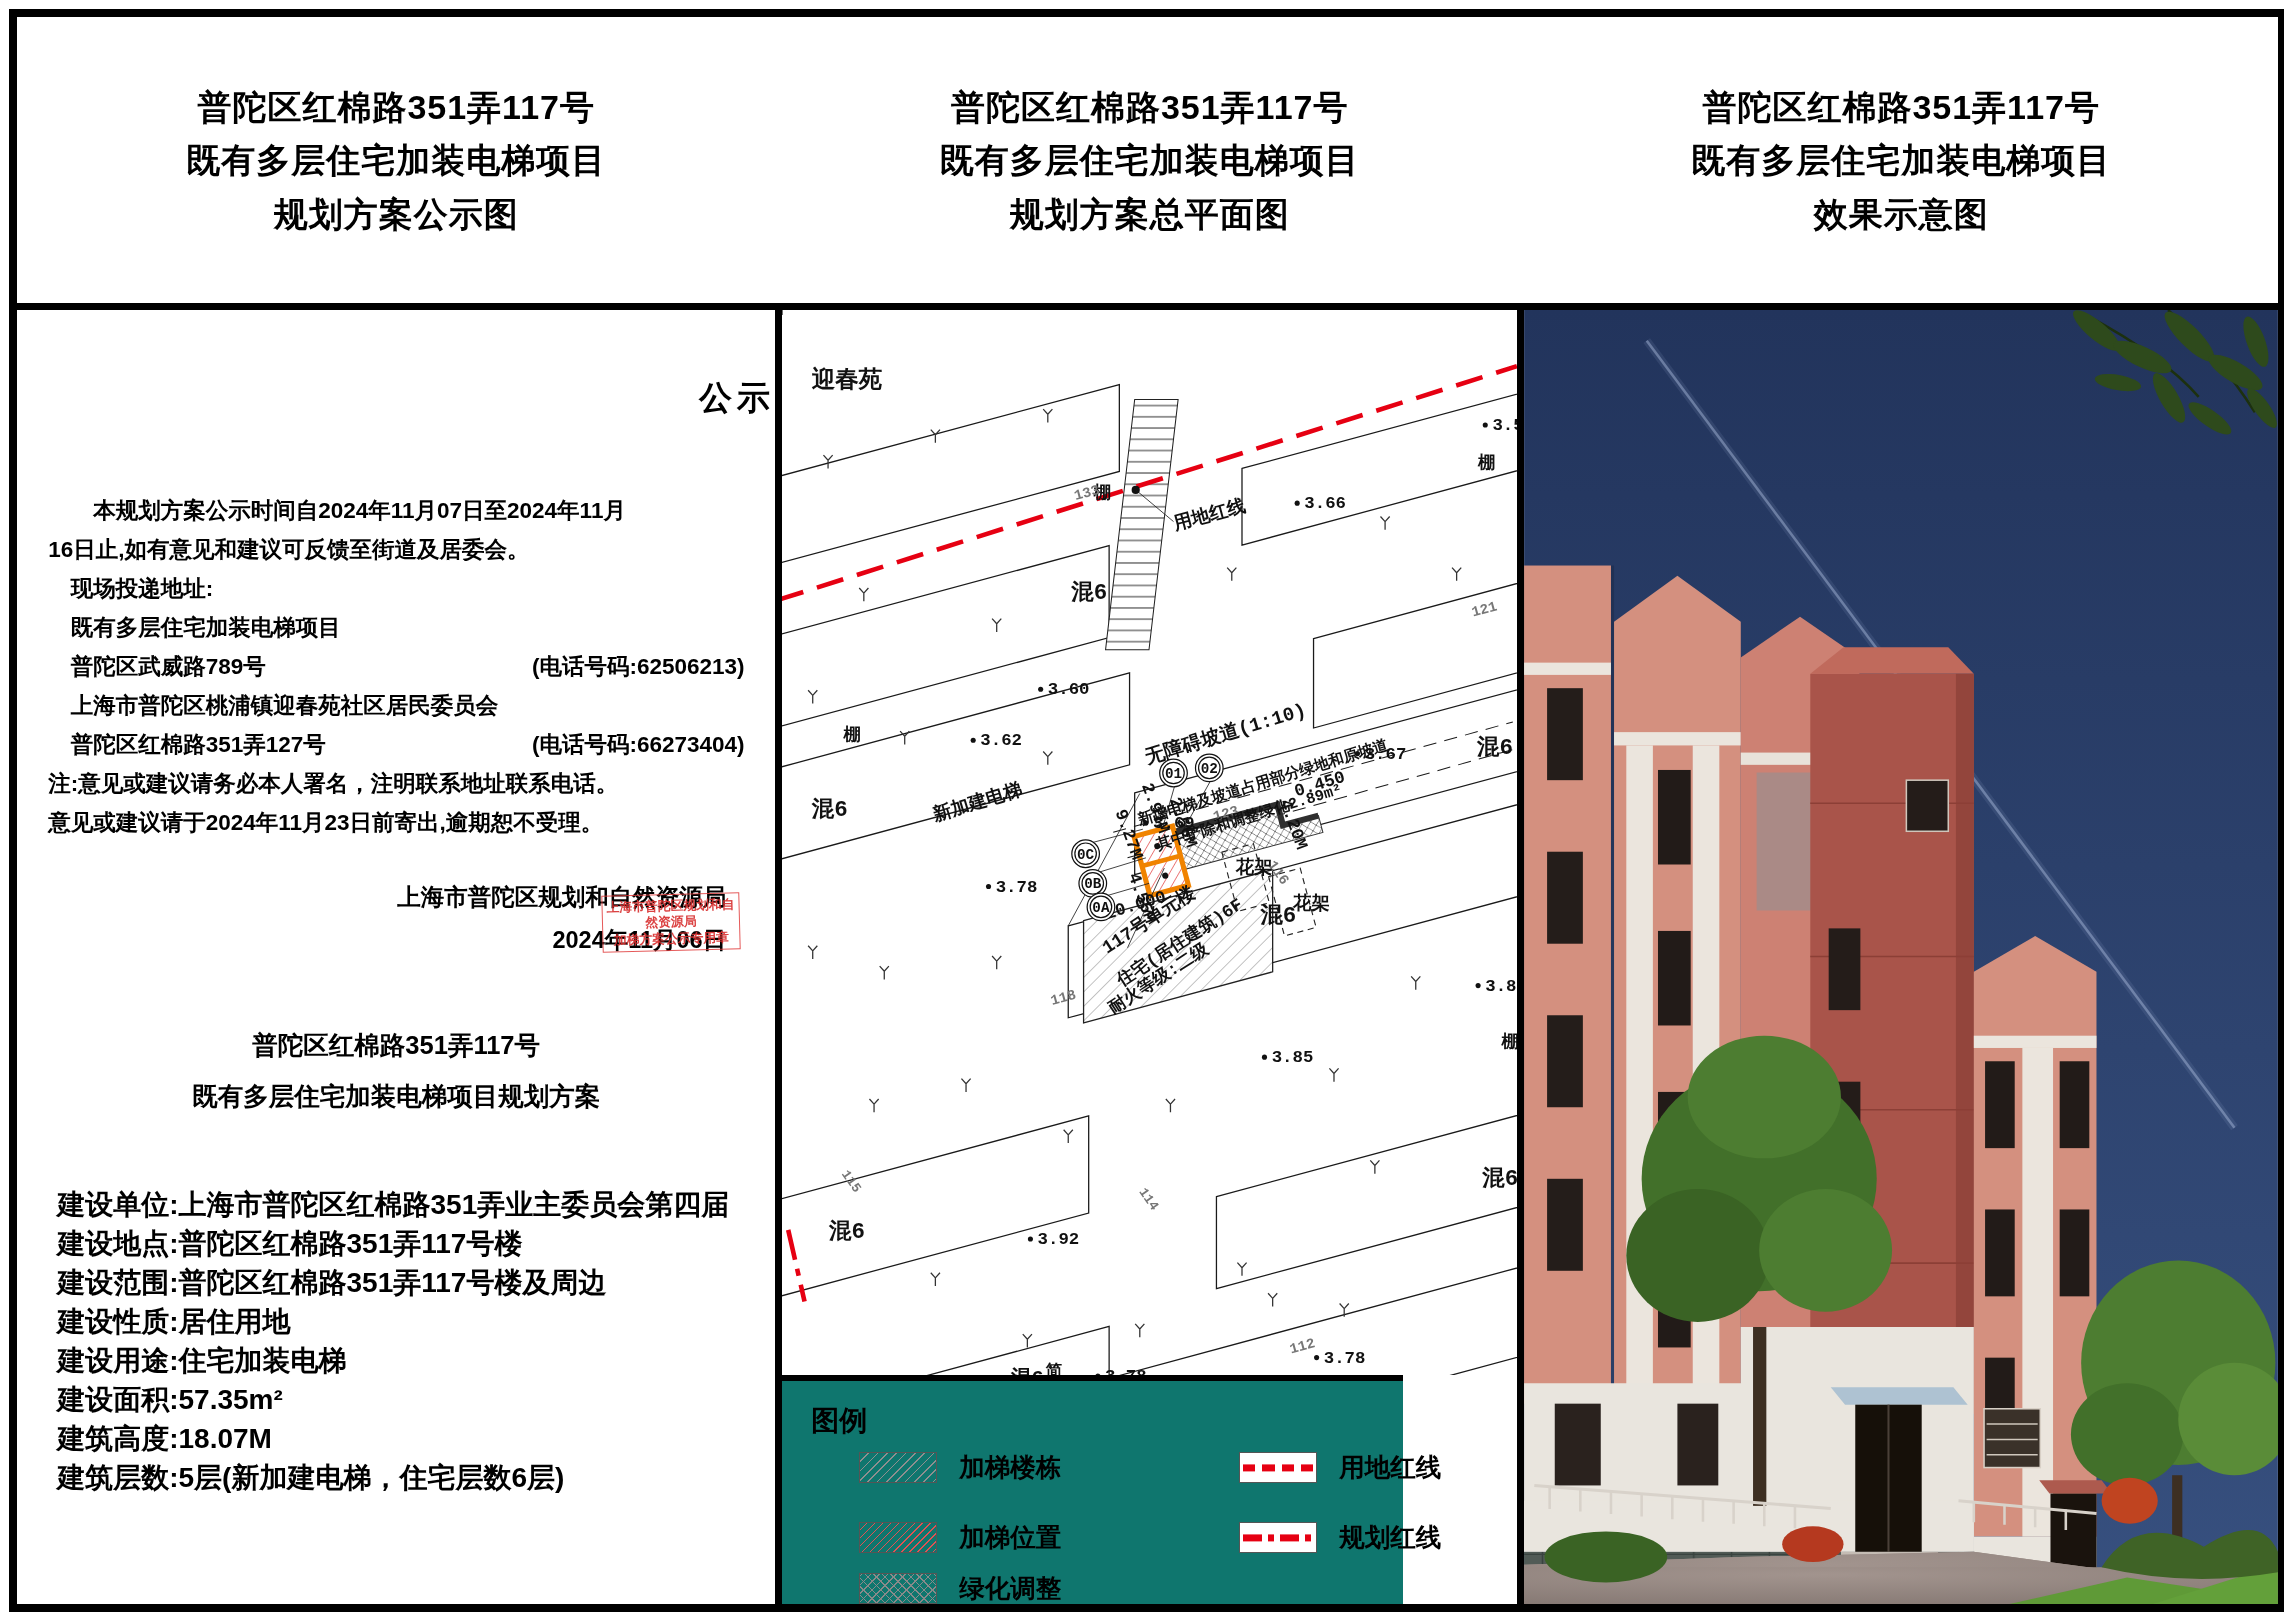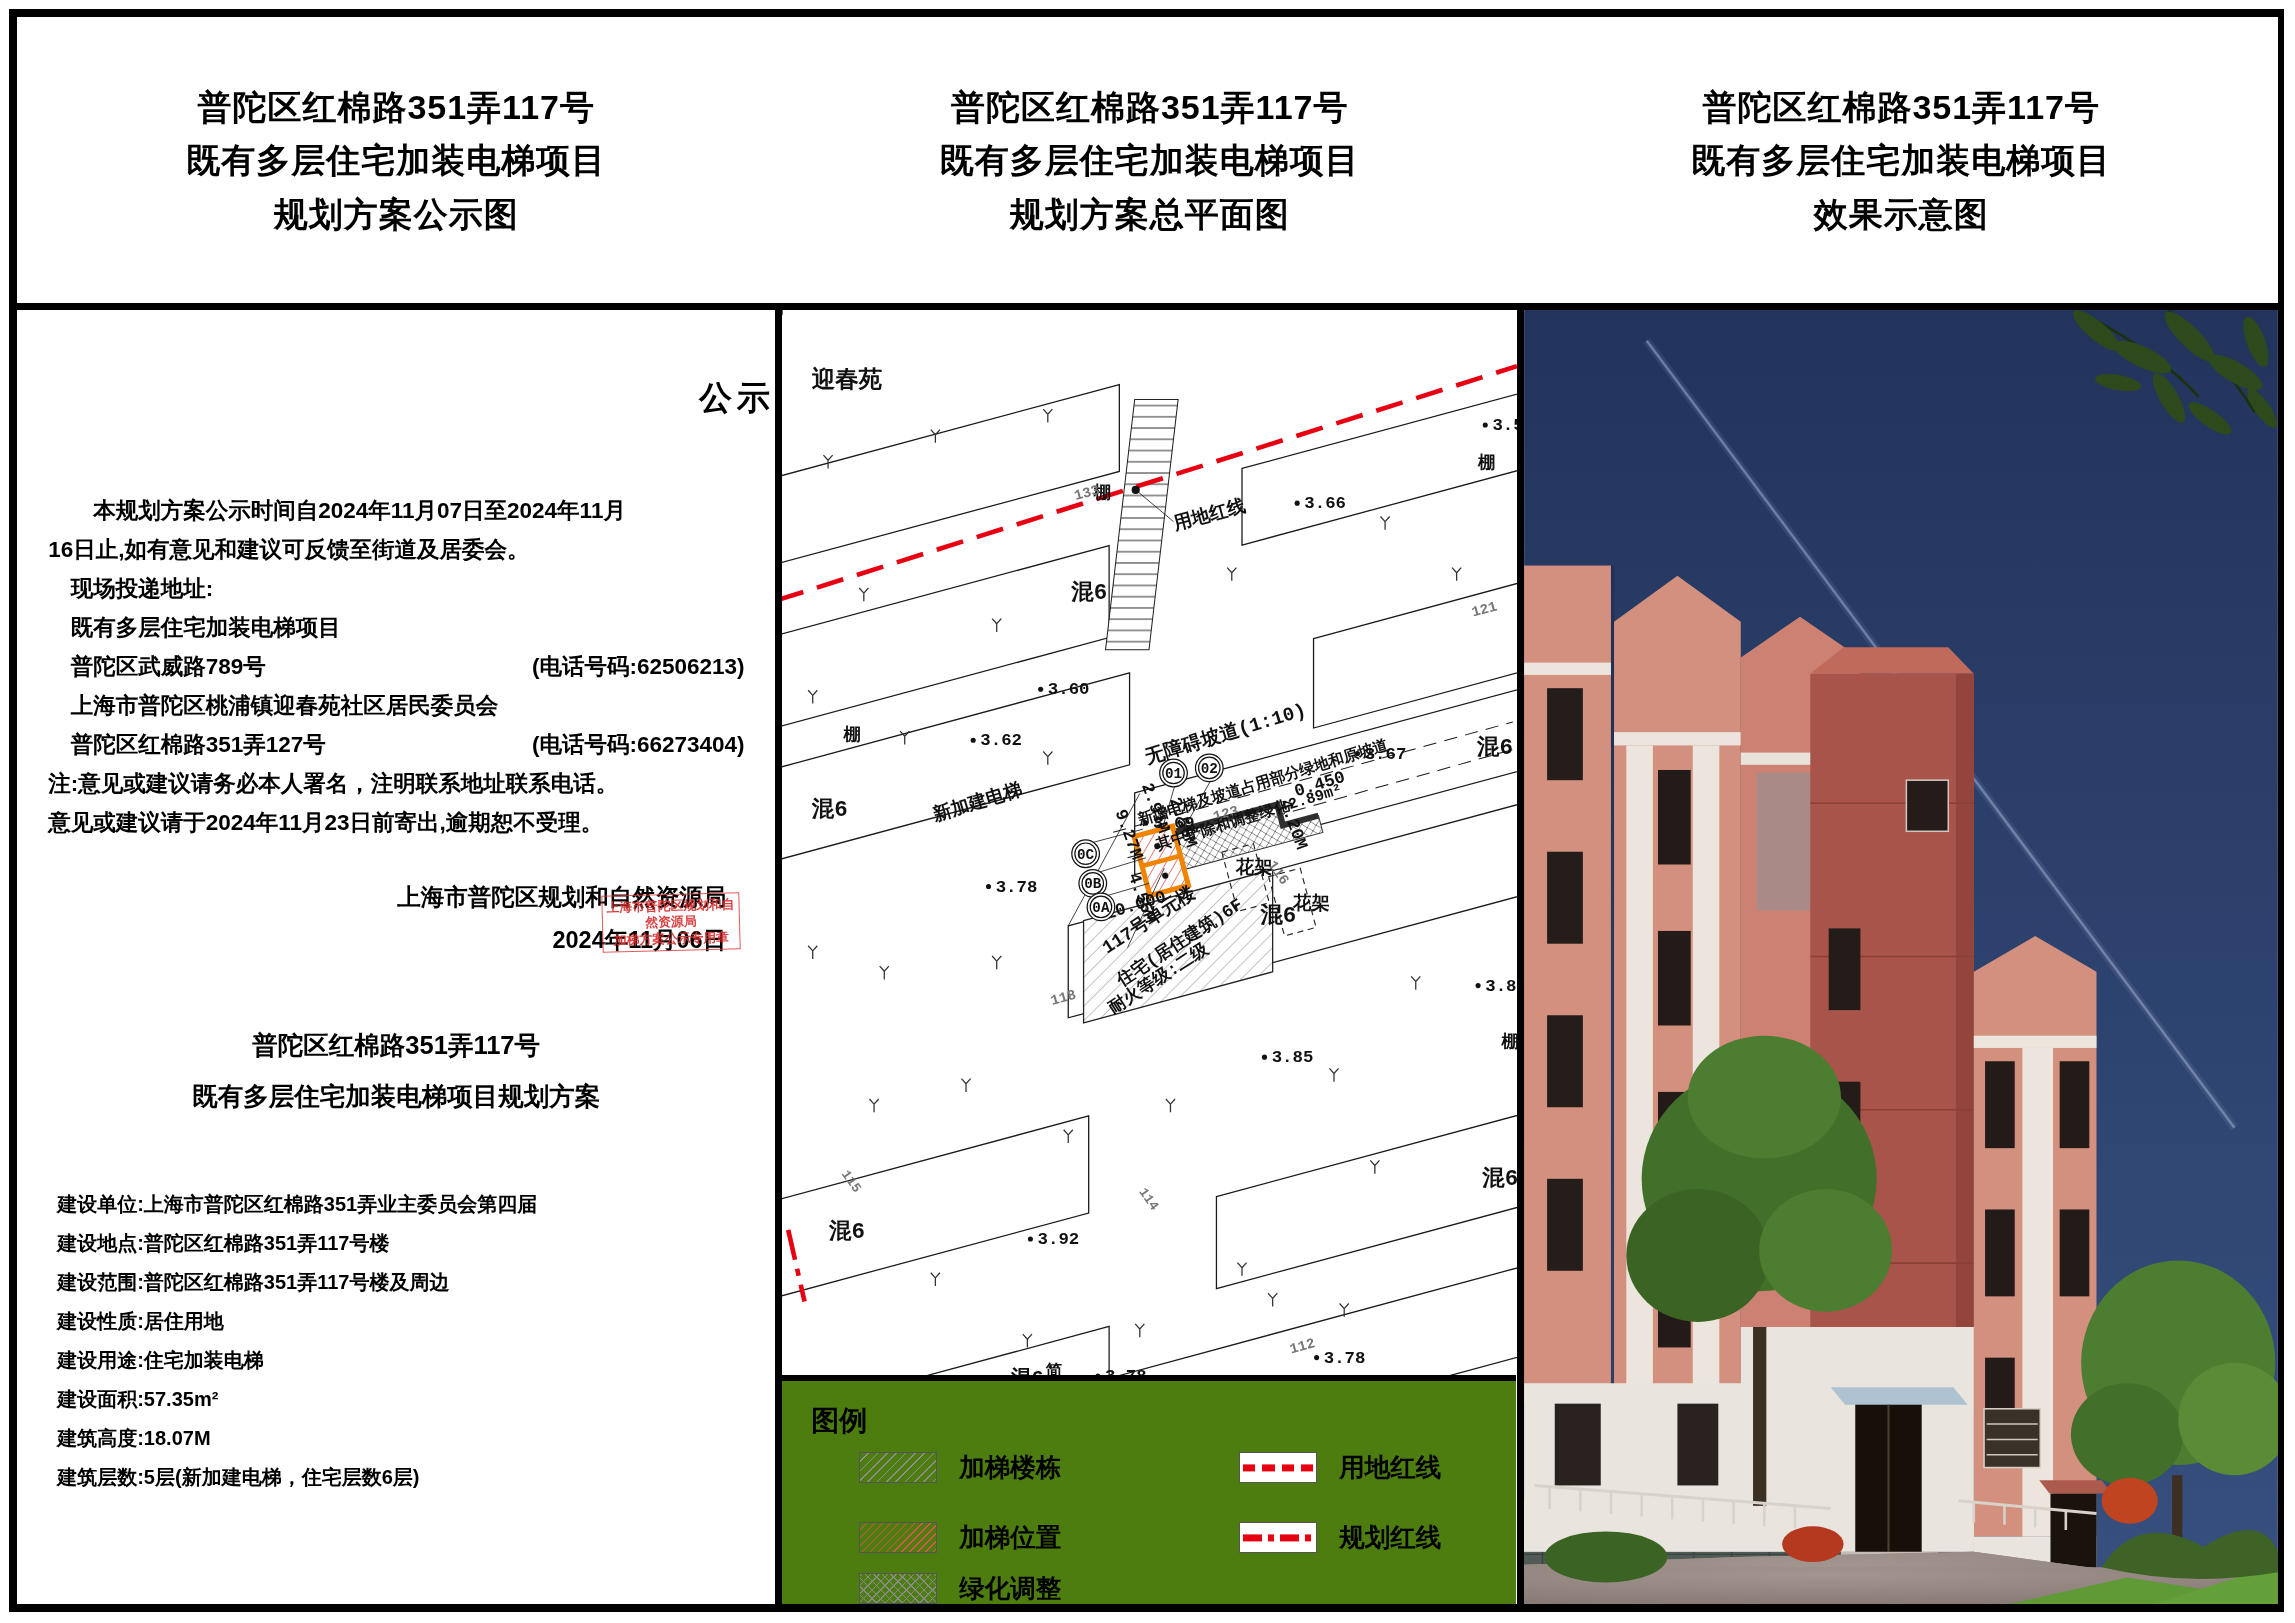--- a/index.html
+++ b/index.html
@@ -20,25 +20,25 @@
   .n-heading{position:absolute;top:66px;left:0;width:100%;text-align:right;font-size:33px;font-weight:700;letter-spacing:5.1px;}
   .n-body{position:absolute;top:137px;left:31px;right:25.5px;font-size:22.5px;line-height:39px;margin-top:44px;}
   .ind2{text-indent:45px;}
   .ind1{text-indent:22.5px;}
   .addr-row{display:flex;}
   .addr-row .a-l{text-indent:22.5px;}
   .addr-row .a-r{margin-left:auto;margin-right:5.1px;}
   .n-sign{position:absolute;top:566px;right:49px;text-align:right;font-size:23.5px;line-height:43px;}
   .seal{position:absolute;top:584px;right:35px;width:132px;padding:3.1px 2px;border:1.5px solid rgba(225,60,60,.85);color:rgba(215,45,45,.9);font-size:12.8px;line-height:16.3px;text-align:center;transform:rotate(-1.5deg);background:rgba(255,255,255,0);}
   .n-plan{position:absolute;top:710px;left:0;width:100%;text-align:center;font-size:25.5px;font-weight:700;line-height:51px;}
-  .n-details{position:absolute;top:875px;left:40px;right:20.4px;font-size:20px;font-weight:700;line-height:39px;}
+  .n-details{position:absolute;top:875px;left:40px;right:20.4px;font-size:28px;font-weight:700;line-height:39px;}
   
   .map-wrap{position:relative;width:100%;height:100%;font-family:Liberation Mono, monospace;}
   .map-svg{position:absolute;left:0;top:0;width:735px;height:1065px;}
-  .legend{position:absolute;left:0;bottom:0;width:734px;height:223px;border-top:6.1px solid #000;background:#4d7c0f;}
+  .legend{position:absolute;left:0;bottom:0;width:621px;height:223px;border-top:6.1px solid #000;background:#0f766e;}
   .lg-title{position:absolute;left:29px;top:20.4px;font-size:28px;font-weight:700;color:#000;}
   .lg-item{position:absolute;display:flex;align-items:center;gap:22px;}
   .lg-item span{font-size:25.5px;font-weight:700;color:#000;white-space:nowrap;}
   .sw{width:78px;height:31px;border:1px solid #555;background:#fff;box-sizing:border-box;position:relative;flex:none;}
   .sw.hatch-gray{background:repeating-linear-gradient(135deg,rgba(0,0,0,0) 0 5.6px,#8f8f8f 5.6px 6.6px);}
   .sw.hatch-red{background:repeating-linear-gradient(135deg,rgba(0,0,0,0) 0 4.6px,#e05353 4.6px 5.6px);}
   .sw.crosshatch{background:repeating-linear-gradient(45deg,rgba(0,0,0,0) 0 5.1px,#8a8a8a 5.1px 6.1px),repeating-linear-gradient(-45deg,rgba(0,0,0,0) 0 5.1px,#8a8a8a 5.1px 6.1px);}
   .sw.line-dashed::after{content:"";position:absolute;left:3.1px;right:3.1px;top:50%;height:7.2px;transform:translateY(-50%);
      background:repeating-linear-gradient(90deg,var(--accent-red,#e60012) 0 12.3px,rgba(0,0,0,0) 12.3px 19.4px);}
   .sw.line-dashdot::after{content:"";position:absolute;left:3.1px;right:3.1px;top:50%;height:7.2px;transform:translateY(-50%);

